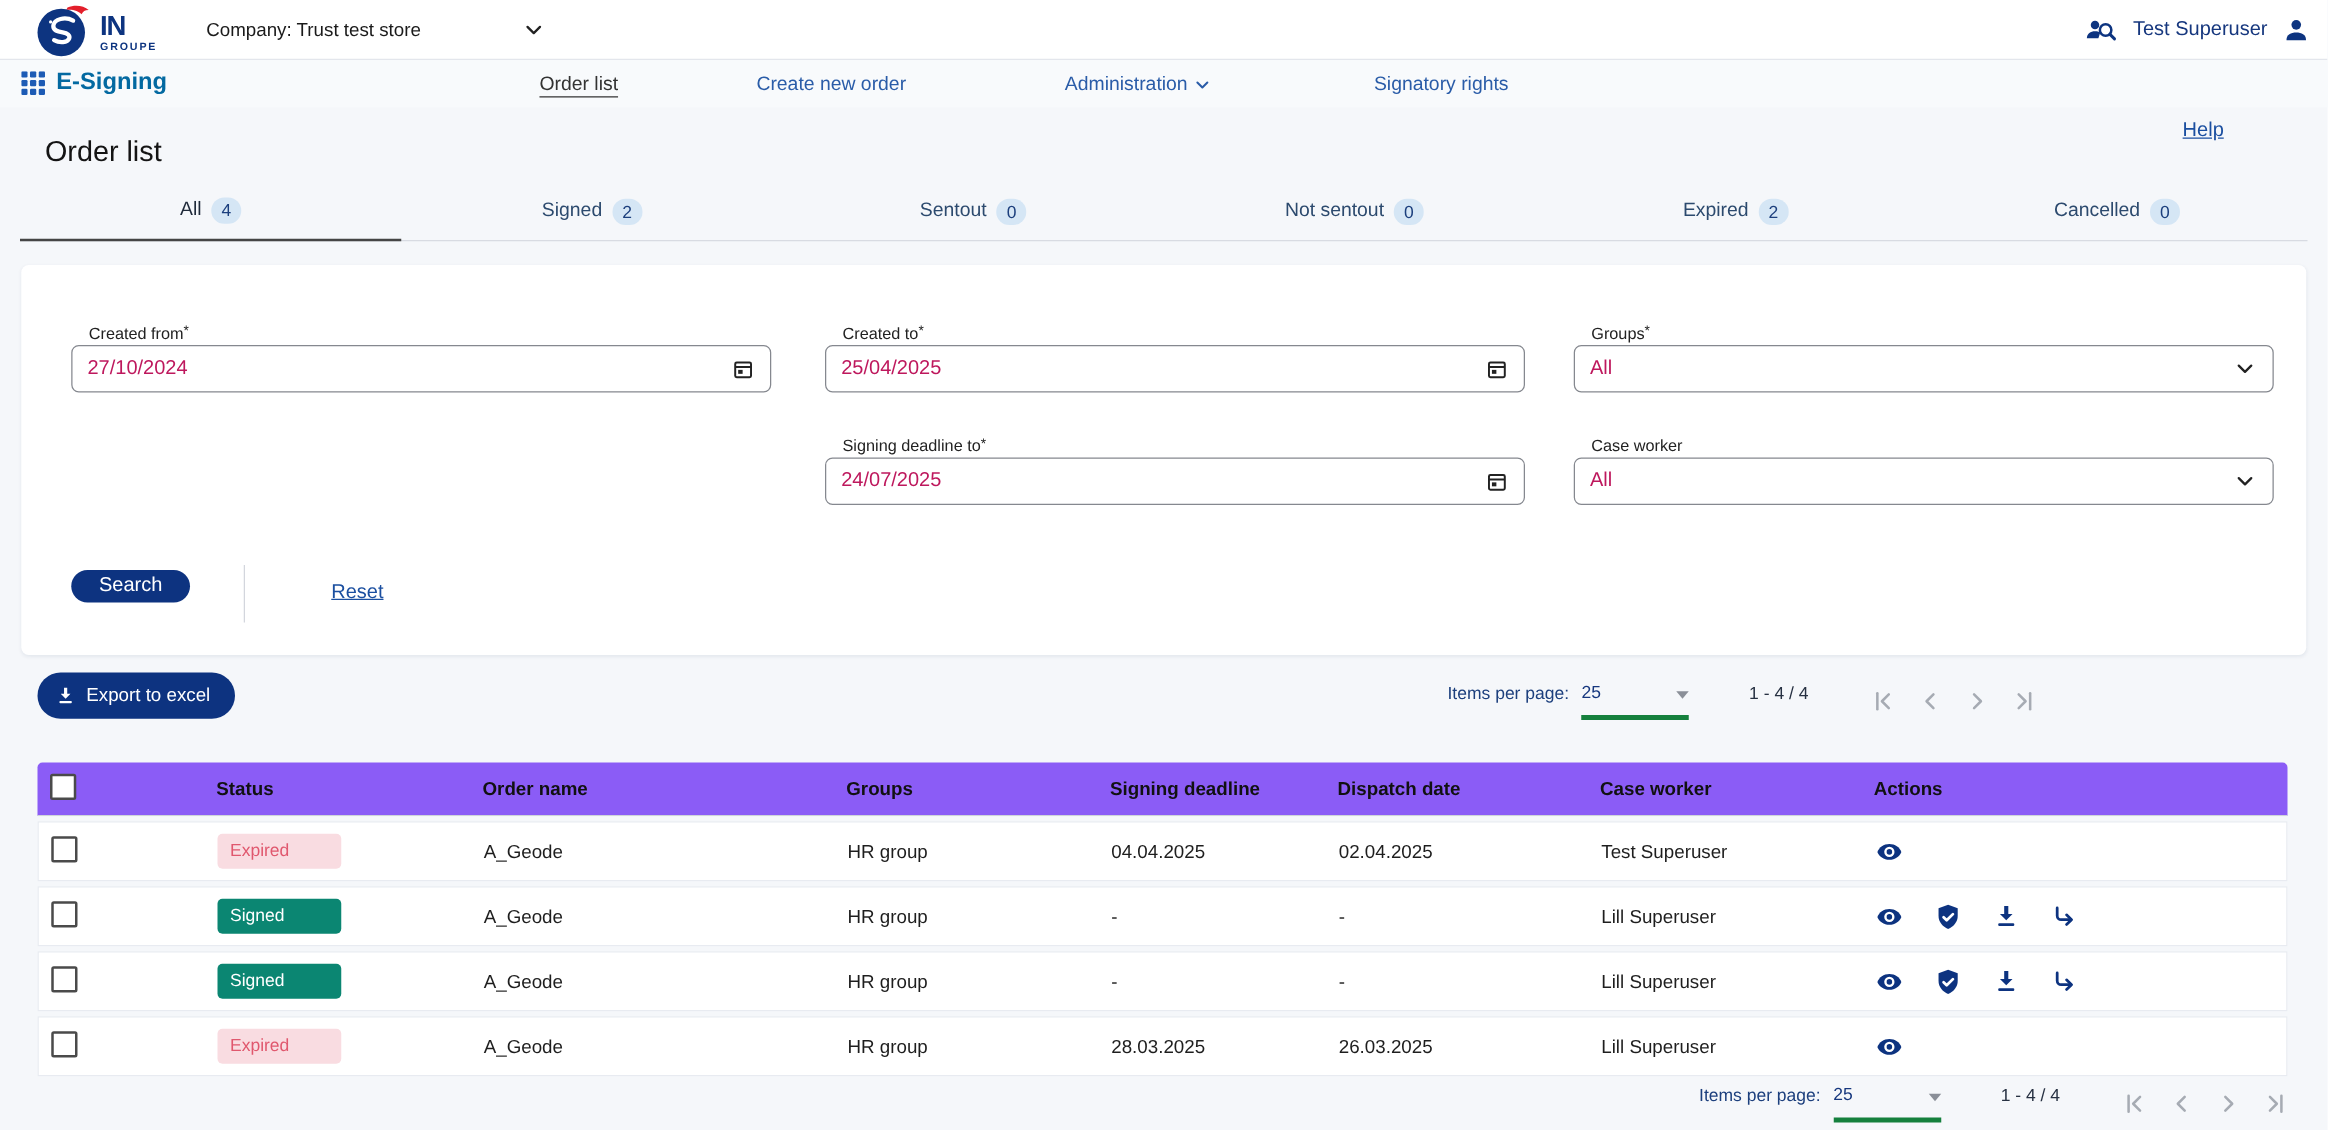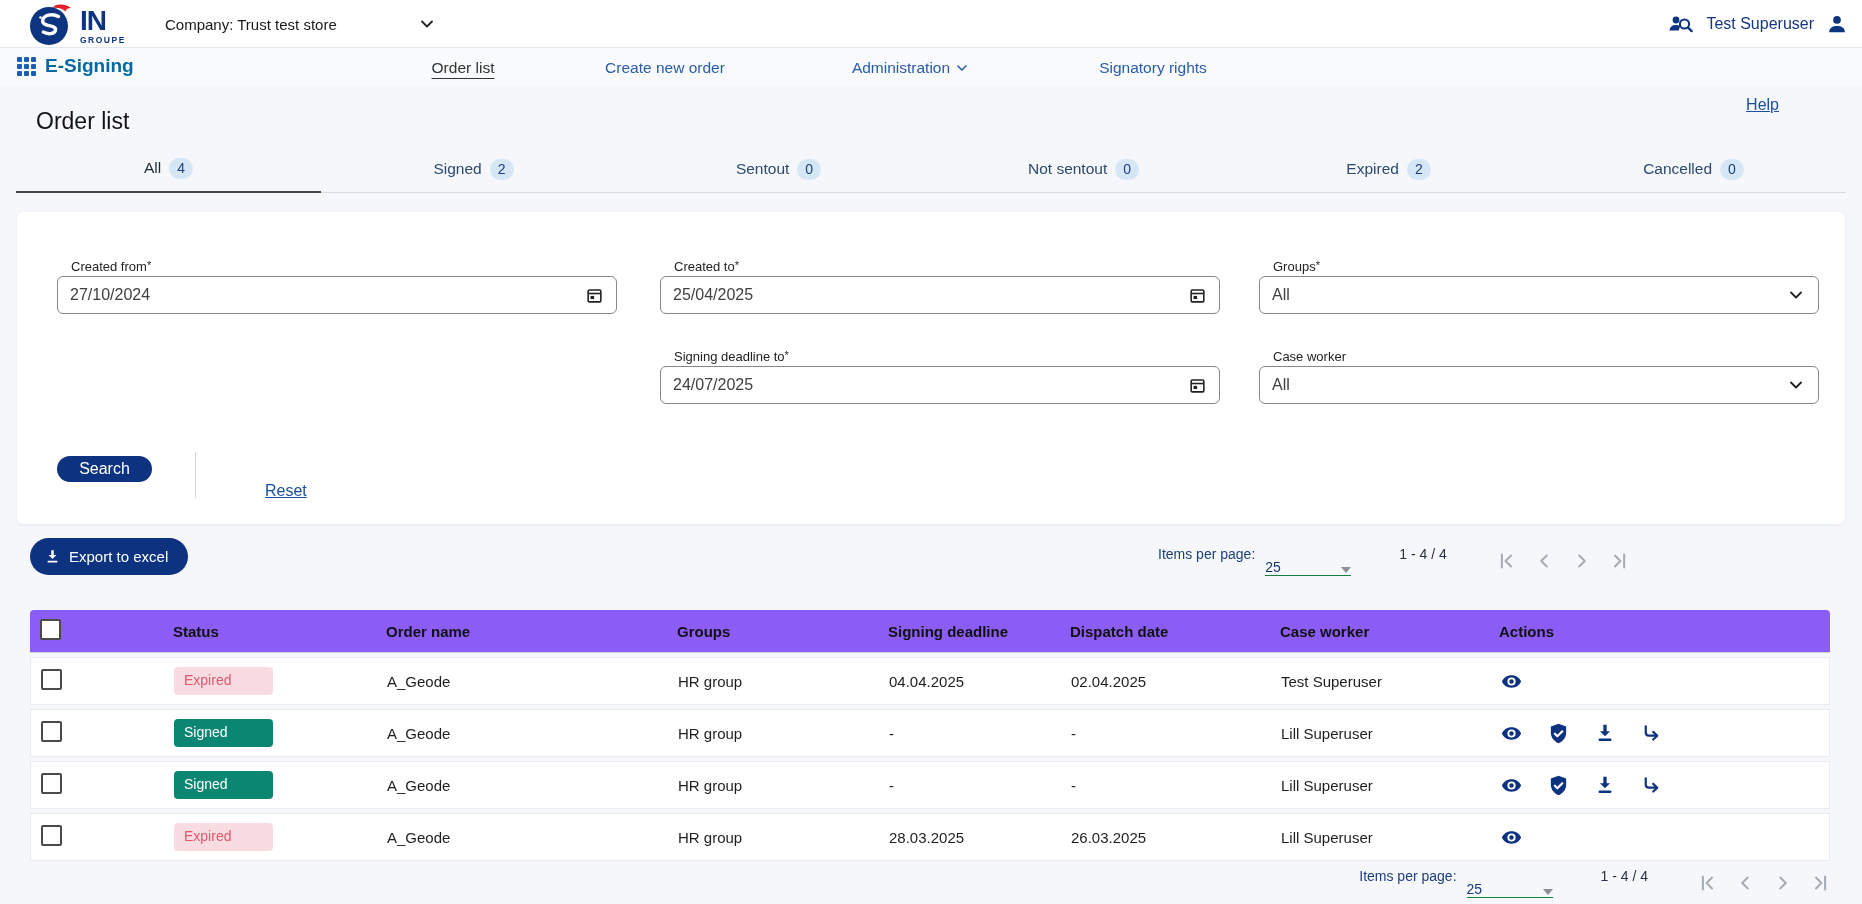--- a/index.html
+++ b/index.html
@@ -3,21 +3,21 @@
 <meta charset="utf-8">
 <style>
   html,body{margin:0;padding:0;overflow:hidden;}
   body{font-family:"Liberation Sans",sans-serif;}
   .app{position:relative;width:1862px;height:904px;background:#f5f7fa;color:#1e1e1e;}
 
   
   .topbar{position:absolute;top:0;left:0;width:100%;height:48px;background:#fff;border-bottom:1px solid #e3e6ec;display:flex;align-items:center;box-sizing:border-box;z-index:5;}
   .logo{display:flex;align-items:center;margin-left:28px;gap:6px;}
   .logo-text{display:flex;flex-direction:column;line-height:1;margin-top:4px;}
-  .logo-in{font-size:28px;font-weight:bold;color:#0d3480;letter-spacing:-1px;}
+  .logo-in{font-size:22px;font-weight:bold;color:#0d3480;letter-spacing:-1px;}
   .logo-groupe{font-size:8.5px;font-weight:bold;color:#0d3480;letter-spacing:1.5px;margin-top:1px;}
   .company-select{position:absolute;left:165px;top:0;height:48px;width:272px;display:flex;align-items:center;justify-content:space-between;cursor:pointer;}
   .company-select span{font-size:15px;color:#1a1a1a;}
   .top-right{position:absolute;right:14px;top:0;height:48px;display:flex;align-items:center;gap:12px;}
   .top-right .username{font-size:16px;color:#16377e;}
 
   
   .navbar{position:absolute;top:48px;left:0;width:100%;height:38px;background:#f8fafc;}
   .app-title{position:absolute;left:17px;top:7px;display:flex;align-items:center;gap:9px;}
   .app-title .name{font-size:19px;font-weight:bold;color:#0369a1;}
@@ -32,36 +32,36 @@
   .tabs{position:absolute;top:158px;left:16px;right:16px;display:flex;border-bottom:1px solid #d8dbe2;}
   .tab{flex:1;display:flex;align-items:center;justify-content:center;gap:8px;padding-bottom:12px;font-size:15.5px;color:#2c4a6e;cursor:pointer;margin-bottom:-1px;}
   .tab.active{color:#1f2a3a;border-bottom:2px solid #454545;}
   .tab .count{background:#d5e6f5;color:#1c3f7d;border-radius:11px;padding:2px 8px;font-size:14px;line-height:1.2;}
 
   
   .filter-card{position:absolute;top:212px;left:17px;right:17px;height:312px;background:#fff;border-radius:6px;box-shadow:0 1px 3px rgba(20,40,90,.07);}
   .field{position:absolute;width:560px;}
   .field .lbl{position:absolute;top:-17px;left:10px;font-size:13px;color:#222;background:#fff;padding:0 4px;}
   .field .lbl .req{font-size:11px;vertical-align:top;color:#222;}
-  .field .box{box-sizing:border-box;width:100%;height:38px;border:1px solid #85888f;border-radius:6px;background:#fff;display:flex;align-items:center;padding:0 12px;font-size:16px;color:#404040;cursor:text;}
+  .field .box{box-sizing:border-box;width:100%;height:38px;border:1px solid #85888f;border-radius:6px;background:#fff;display:flex;align-items:center;padding:0 12px;font-size:16px;color:#be185d;cursor:text;}
   .field .box .val{flex:1;}
   .col1{left:40px;} .col2{left:643px;} .col3{left:1242px;}
   .frow1{top:64px;} .frow2{top:154px;}
   .icon-btn{background:none;border:none;padding:0;margin:0;cursor:pointer;display:flex;align-items:center;justify-content:center;}
   .search-btn{position:absolute;left:40px;top:244px;width:95px;height:26px;border:none;border-radius:19px;background:#0d3380;color:#fff;font-size:16px;font-family:"Liberation Sans",sans-serif;cursor:pointer;}
   .form-divider{position:absolute;left:178px;top:240px;height:46px;width:1px;background:#d3d6dd;}
-  .reset-link{position:absolute;left:248px;top:270px;font-size:16px;color:#1b4fa0;text-decoration:underline;cursor:pointer;}
+  .reset-link{position:absolute;left:248px;top:253px;font-size:16px;color:#1b4fa0;text-decoration:underline;cursor:pointer;}
 
   
   .export-btn{position:absolute;left:30px;top:538px;height:37px;padding:0 20px 0 14px;border:none;border-radius:19px;background:#0d3380;color:#fff;font-size:15px;font-family:"Liberation Sans",sans-serif;display:flex;align-items:center;gap:8px;cursor:pointer;}
   .pag{position:absolute;display:flex;height:30px;}
   .pag-top{left:1158px;top:546px;}
   .pag-bottom{right:30px;top:868px;}
   .pag .ipp-label{font-size:14px;color:#1c3f7d;}
-  .pag .ipp-select{display:flex;align-items:end;justify-content:space-between;width:86px;margin-left:10px;border-bottom:1px solid #15803d;padding-bottom:0;cursor:pointer;}
+  .pag .ipp-select{display:flex;align-items:end;justify-content:space-between;width:86px;margin-left:10px;border-bottom:4px solid #15803d;padding-bottom:11px;cursor:pointer;}
   .pag .ipp-select .v{font-size:14px;color:#16377e;}
   .pag .range{font-size:14px;color:#273142;margin-left:48px;}
   .pag .btns{display:flex;align-items:center;gap:16px;margin-left:48px;}
   .tri-down{width:0;height:0;border-left:5px solid transparent;border-right:5px solid transparent;border-top:6px solid #8a8f98;margin-bottom:2px;}
 
   
   .table{position:absolute;left:30px;top:610px;width:1800px;}
   .thead,.trow{display:grid;grid-template-columns:143px 213px 291px 211px 182px 210px 219px 1fr;align-items:center;}
   .thead{background:#8b5cf6;height:42px;border-radius:4px 4px 0 0;border-bottom:1px solid #cfd3da;font-size:15px;font-weight:bold;color:#111;}
   .trow{background:#fff;height:48px;margin-top:4px;border:1px solid #e8ebf1;box-sizing:border-box;font-size:15px;color:#1e1e1e;}

